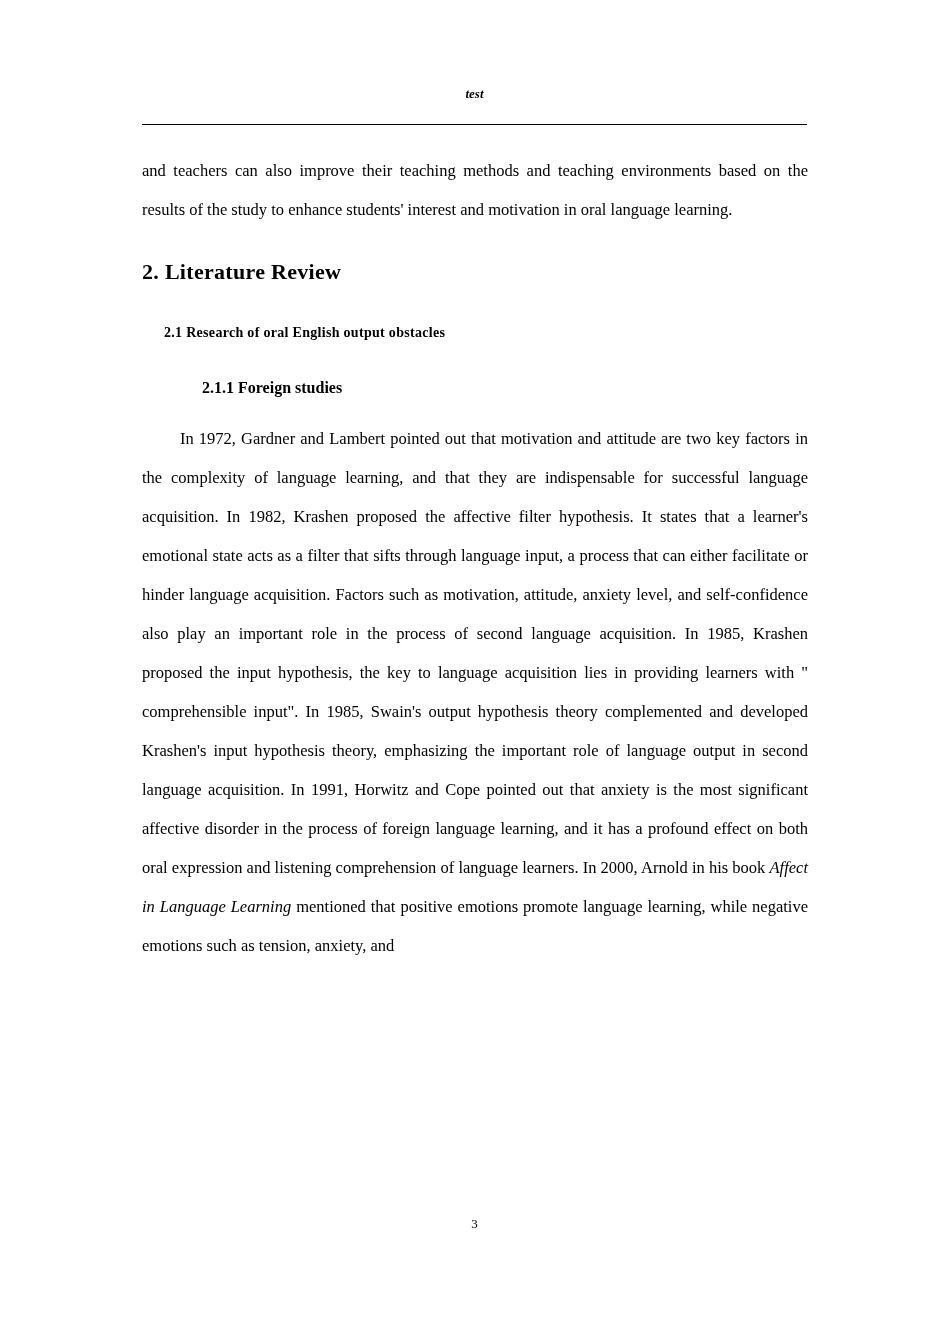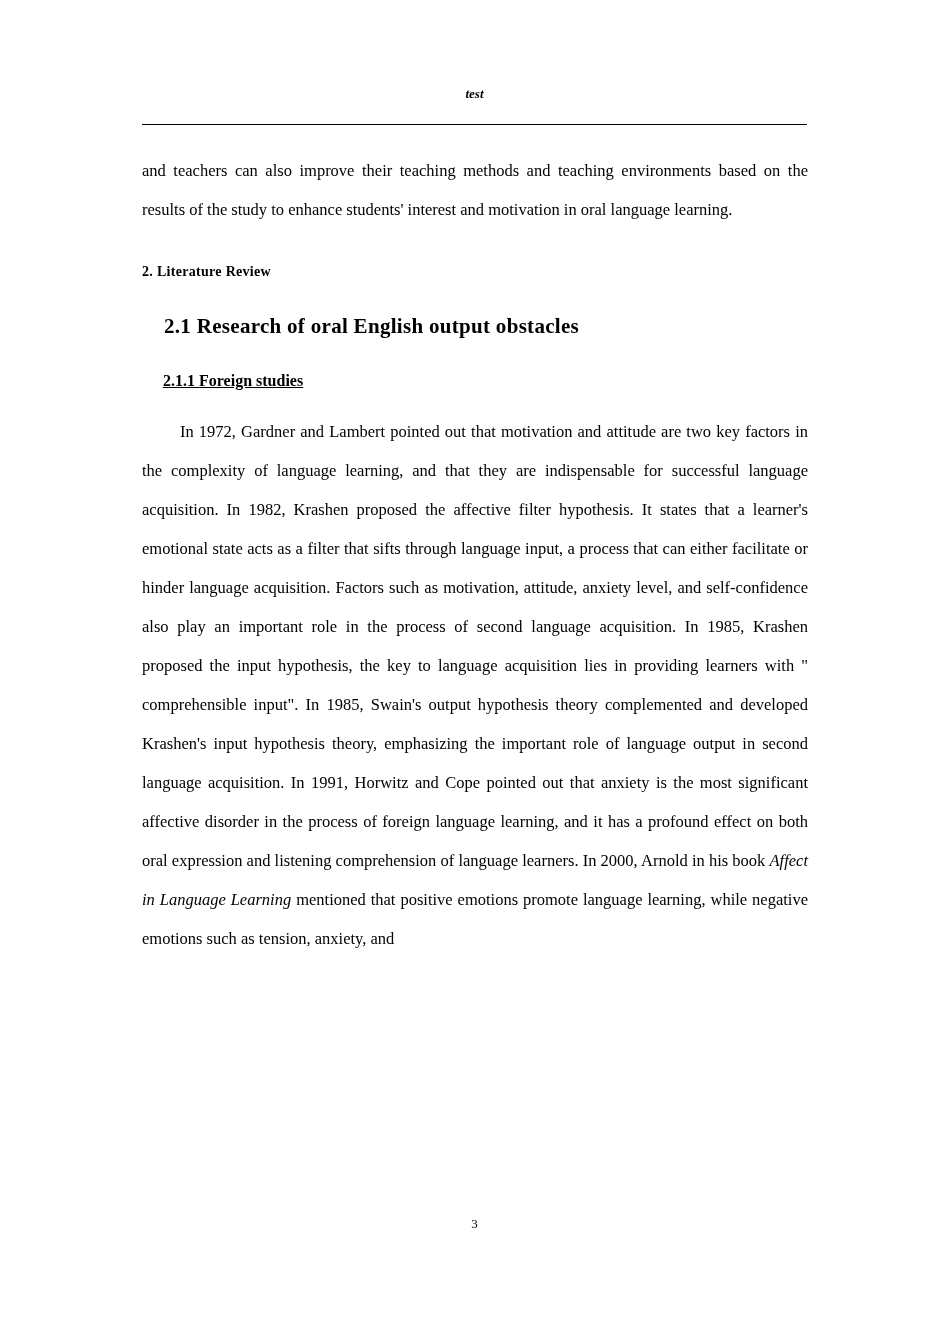--- a/index.html
+++ b/index.html
@@ -56,38 +56,37 @@
     hyphens: none;
   }
   p.body-text.indent {
     text-indent: 38px;
   }
   p.body-text + p.body-text {
     margin-top: 0;
   }
   h2.section-heading {
     margin: 26px 0 0 0;
-    font-size: 14px;
+    font-size: 22px;
     font-weight: bold;
     line-height: 34px;
     letter-spacing: 0.3px;
   }
   h3.subsection-heading {
-    margin: 21px 0 0 22px;
-    font-size: 21px;
+    margin: 28px 0 0 22px;
+    font-size: 14px;
     font-weight: bold;
     line-height: 32px;
     letter-spacing: 0.3px;
   }
   h4.subsub-heading {
-    margin: 24px 0 0 21px;
+    margin: 24px 0 0 60px;
     font-size: 16px;
     font-weight: bold;
     line-height: 30px;
-    text-decoration: underline;
   }
   .para-block {
     margin-top: 16px;
   }
   .italic-title {
     font-style: italic;
   }
   .page-number {
     position: absolute;
     top: 1216px;

